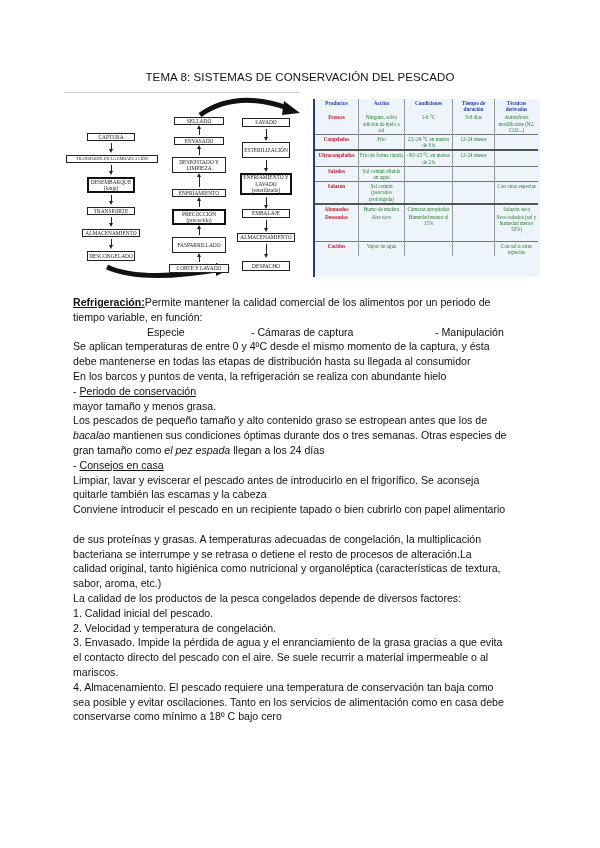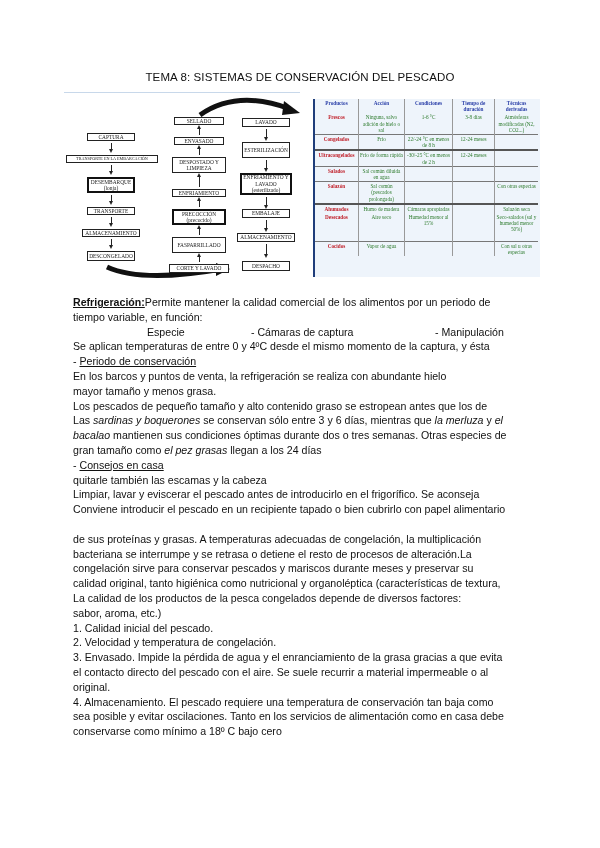--- a/index.html
+++ b/index.html
@@ -161,39 +161,38 @@
       </tr>
     </tbody>
   </table>
 </div>
 
 <div class="text">
   <p><span class="b">Refrigeración:</span><span>Permite mantener la calidad comercial de los alimentos por un periodo de</span></p>
   <p>tiempo variable, en función:</p>
   <p><span class="ind"></span><span style="display:inline-block;width:104px;padding-left:40px;">Especie</span><span style="display:inline-block;width:184px;">- Cámaras de captura</span><span>- Manipulación</span></p>
   <p>Se aplican temperaturas de entre 0 y 4ºC desde el mismo momento de la captura, y ésta</p>
+  <p>debe mantenerse en todas las etapas de distribución hasta su llegada al consumidor</p>
+  <p>En los barcos y puntos de venta, la refrigeración se realiza con abundante hielo</p>
   <p><span>- </span><span class="u">Periodo de conservación</span></p>
-  <p>En los barcos y puntos de venta, la refrigeración se realiza con abundante hielo</p>
   <p>mayor tamaño y menos grasa.</p>
   <p>Los pescados de pequeño tamaño y alto contenido graso se estropean antes que los de</p>
-  <p><span>Las </span><span class="i">sardinas y boquerones</span><span> se conservan sólo entre 3 y 6 días, mientras que </span><span class="i">la merluza</span><span> y </span><span class="i">el</span></p>
   <p><span class="i">bacalao</span><span> mantienen sus condiciones óptimas durante dos o tres semanas. Otras especies de</span></p>
-  <p><span>gran tamaño como </span><span class="i">el pez grasas</span><span> llegan a los 24 días</span></p>
+  <p><span>gran tamaño como </span><span class="i">el pez espada</span><span> llegan a los 24 días</span></p>
   <p><span>- </span><span class="u">Consejos en casa</span></p>
+  <p>Limpiar, lavar y eviscerar el pescado antes de introducirlo en el frigorífico. Se aconseja</p>
   <p>quitarle también las escamas y la cabeza</p>
-  <p>Limpiar, lavar y eviscerar el pescado antes de introducirlo en el frigorífico. Se aconseja</p>
   <p>Conviene introducir el pescado en un recipiente tapado o bien cubrirlo con papel alimentario</p>
   <div class="gap"></div>
   <p>de sus proteínas y grasas. A temperaturas adecuadas de congelación, la multiplicación</p>
   <p>bacteriana se interrumpe y se retrasa o detiene el resto de procesos de alteración.La</p>
-  <p>congelación sirve para conservar pescados y mariscos durante meses y preservar su</p>
   <p>calidad original, tanto higiénica como nutricional y organoléptica (características de textura,</p>
+  <p>sabor, aroma, etc.)</p>
   <p>La calidad de los productos de la pesca congelados depende de diversos factores:</p>
-  <p>sabor, aroma, etc.)</p>
   <p>1. Calidad inicial del pescado.</p>
   <p>2. Velocidad y temperatura de congelación.</p>
   <p>3. Envasado. Impide la pérdida de agua y el enranciamiento de la grasa gracias a que evita</p>
   <p>el contacto directo del pescado con el aire. Se suele recurrir a material impermeable o al</p>
-  <p>original.</p>
+  <p>mariscos.</p>
   <p>4. Almacenamiento. El pescado requiere una temperatura de conservación tan baja como</p>
   <p>sea posible y evitar oscilaciones. Tanto en los servicios de alimentación como en casa debe</p>
   <p>conservarse como mínimo a 18º C bajo cero</p>
 </div>
 
 </body></html>

